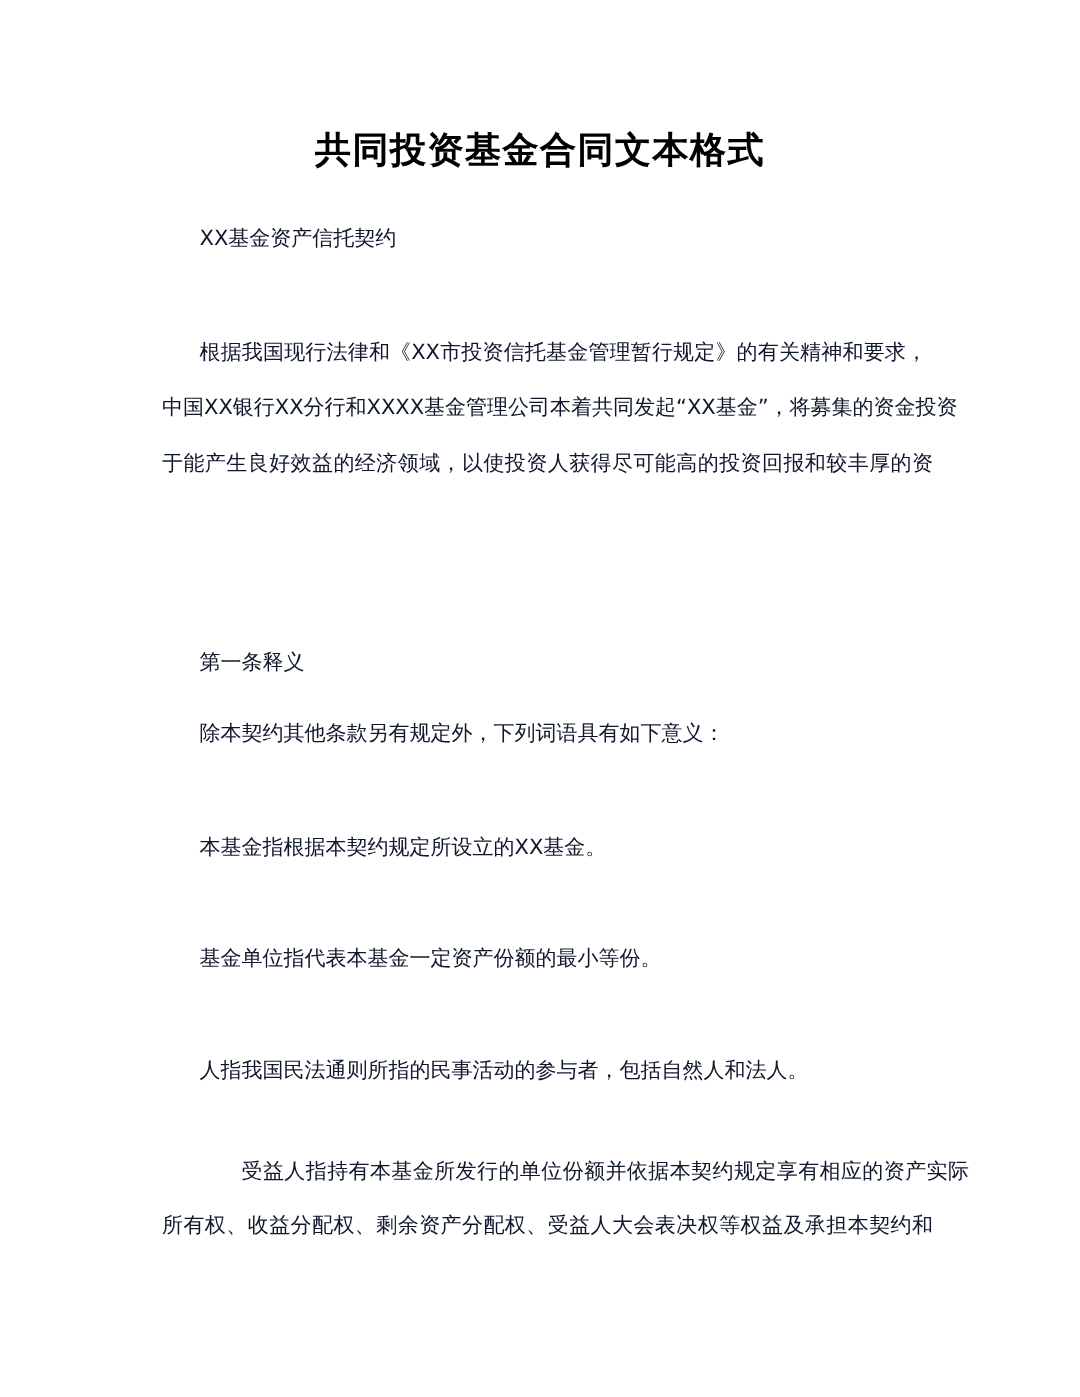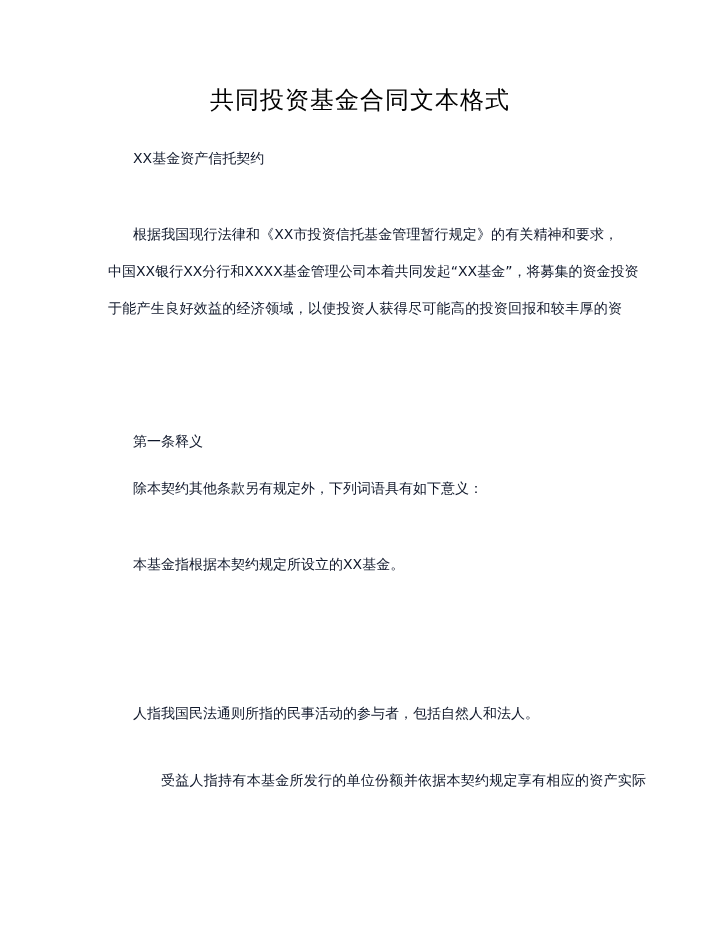--- a/index.html
+++ b/index.html
@@ -3,21 +3,21 @@
   <meta charset="utf-8">
   <style>
     html, body { margin: 0; padding: 0; background: #ffffff; }
     body {
       width: 720px; height: 931px; overflow: hidden; position: relative;
       font-family: "DejaVu Sans", sans-serif; color: #1a1a1a;
     }
     .page { position: absolute; left: 0; top: 0; width: 720px; height: 931px; }
     .title {
       position: absolute; left: 0; width: 720px; top: 84px;
-      text-align: center; font-size: 24px; font-weight: normal; letter-spacing: 1px; color: #000;
+      text-align: center; font-size: 24px; font-weight: bold; letter-spacing: 1px; color: #000;
     }
     .line {
       position: absolute; font-size: 14px; white-space: nowrap; color: #0f172a;
     }
     .justify { left: 108px; width: 514px; text-align: justify; text-align-last: justify; }
   </style>
 </head>
 <body>
 
 <div class="page">
@@ -27,16 +27,18 @@
 
   <div class="line" style="left:133px; top:226px; width:485px; text-align:justify; text-align-last:justify;">根据我国现行法律和《XX市投资信托基金管理暂行规定》的有关精神和要求，</div>
   <div class="line justify" style="top:263px;">中国XX银行XX分行和XXXX基金管理公司本着共同发起“XX基金”，将募集的资金投资</div>
   <div class="line justify" style="top:300px;">于能产生良好效益的经济领域，以使投资人获得尽可能高的投资回报和较丰厚的资</div>
 
   <div class="line" style="left:133px; top:405px;margin-top:28px;">第一条释义</div>
 
   <div class="line" style="left:133px; top:480px;">除本契约其他条款另有规定外，下列词语具有如下意义：</div>
 
   <div class="line" style="left:133px; top:556px;">本基金指根据本契约规定所设立的XX基金。</div>
+  <div class="line" style="left:133px; top:630px;">基金单位指代表本基金一定资产份额的最小等份。</div>
   <div class="line" style="left:133px; top:705px;">人指我国民法通则所指的民事活动的参与者，包括自然人和法人。</div>
 
   <div class="line" style="left:133px; top:772px; width:485px; text-align:justify; text-align-last:justify;margin-left:28px;">受益人指持有本基金所发行的单位份额并依据本契约规定享有相应的资产实际</div>
+  <div class="line justify" style="top:808px;">所有权、收益分配权、剩余资产分配权、受益人大会表决权等权益及承担本契约和</div>
 </div>
 
 </body></html>

